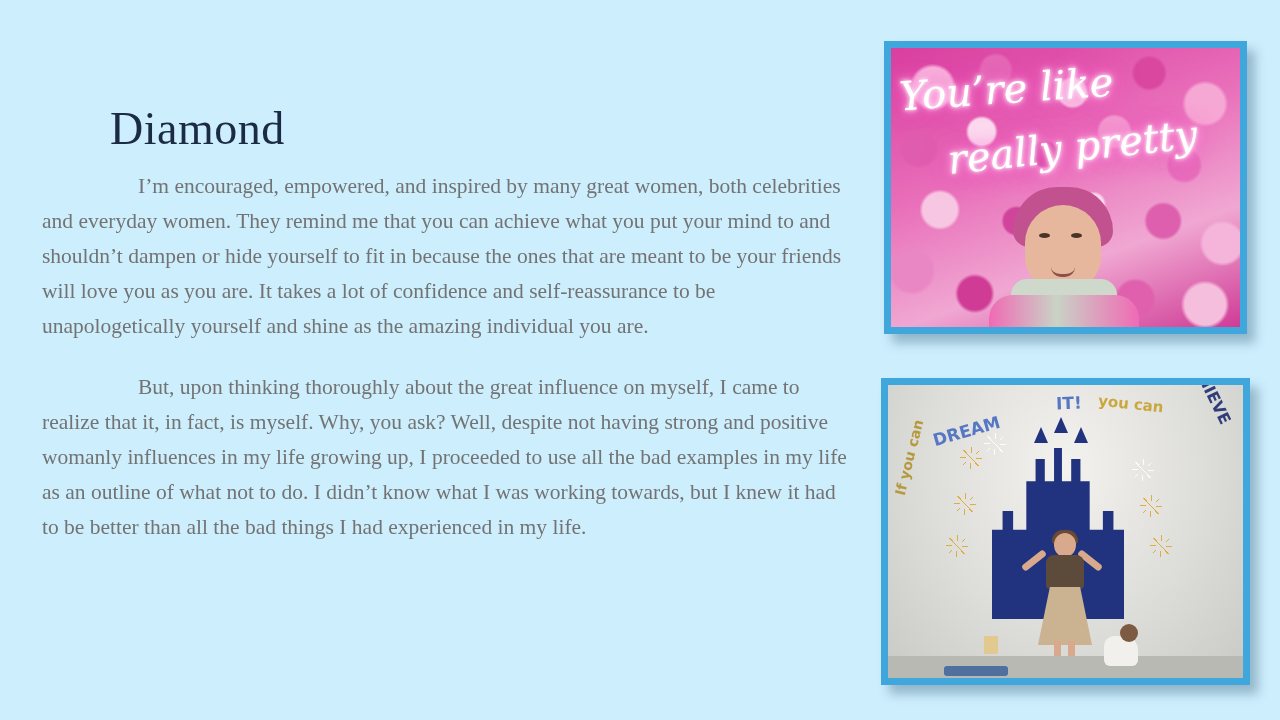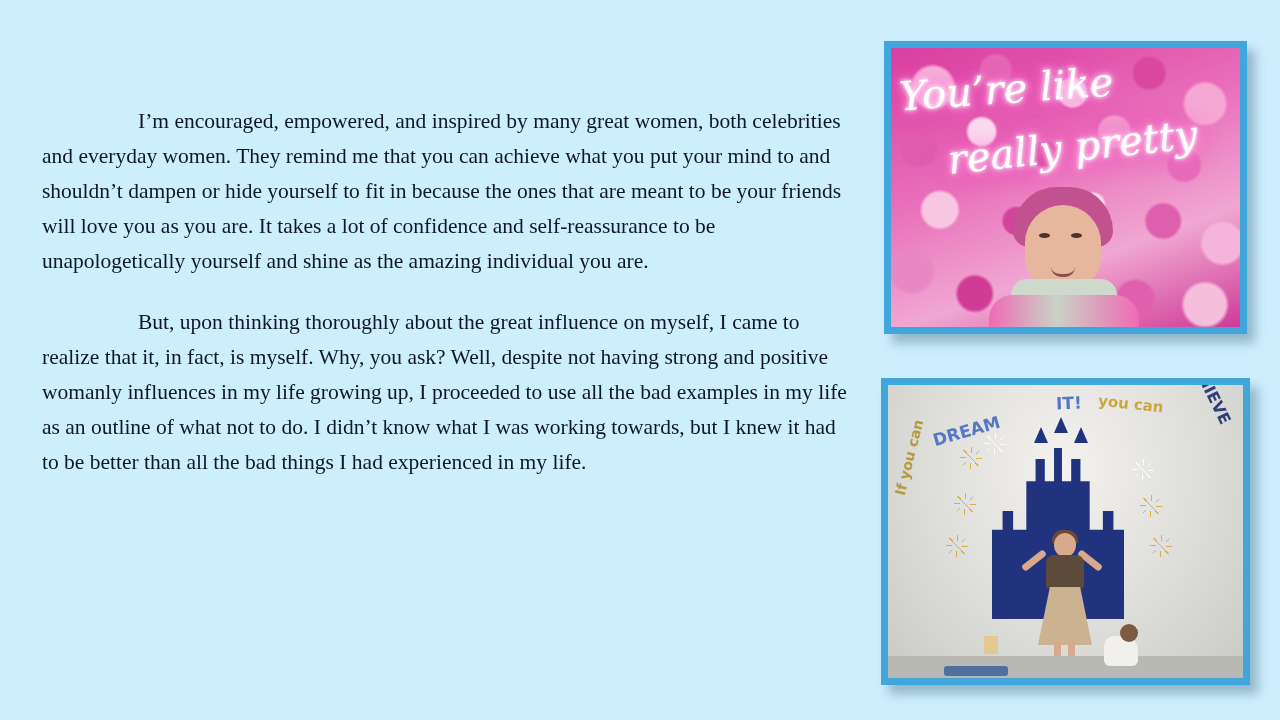--- a/index.html
+++ b/index.html
@@ -33,21 +33,21 @@
     color: #1c2b44;
     margin: 0 0 14px 68px;
     font-weight: normal;
     letter-spacing: 0.5px;
     line-height: 1.1;
   }
   .body-par {
     font-family: "Liberation Serif", serif;
     font-size: 21.5px;
     line-height: 35px;
-    color: #0f172a;
+    color: #737373;
     margin: 0 0 26px 0;
     text-indent: 96px;
     text-align: left;
   }
 
   
   .photo-frame {
     position: absolute;
     box-sizing: border-box;
     border: 7px solid #3fa7dc;
@@ -408,20 +408,21 @@
     height: 18px;
     background: #e2c98f;
   }
 </style>
 </head>
 <body>
 
 <div class="slide">
 
   <div class="text-col">
+    <h1 class="slide-title">Diamond</h1>
     <p class="body-par">I’m encouraged, empowered, and inspired by many great women, both celebrities and everyday women. They remind me that you can achieve what you put your mind to and shouldn’t dampen or hide yourself to fit in because the ones that are meant to be your friends will love you as you are. It takes a lot of confidence and self-reassurance to be unapologetically yourself and shine as the amazing individual you are.</p>
     <p class="body-par">But, upon thinking thoroughly about the great influence on myself, I came to realize that it, in fact, is myself. Why, you ask? Well, despite not having strong and positive womanly influences in my life growing up, I proceeded to use all the bad examples in my life as an outline of what not to do. I didn’t know what I was working towards, but I knew it had to be better than all the bad things I had experienced in my life.</p>
   </div>
 
   <div class="photo-frame photo-top">
     <div class="photo-inner">
       <div class="flowerwall"></div>
       <div class="neon-line neon-1">You’re like</div>
       <div class="neon-line neon-2">really pretty</div>
       <div class="person-top">

